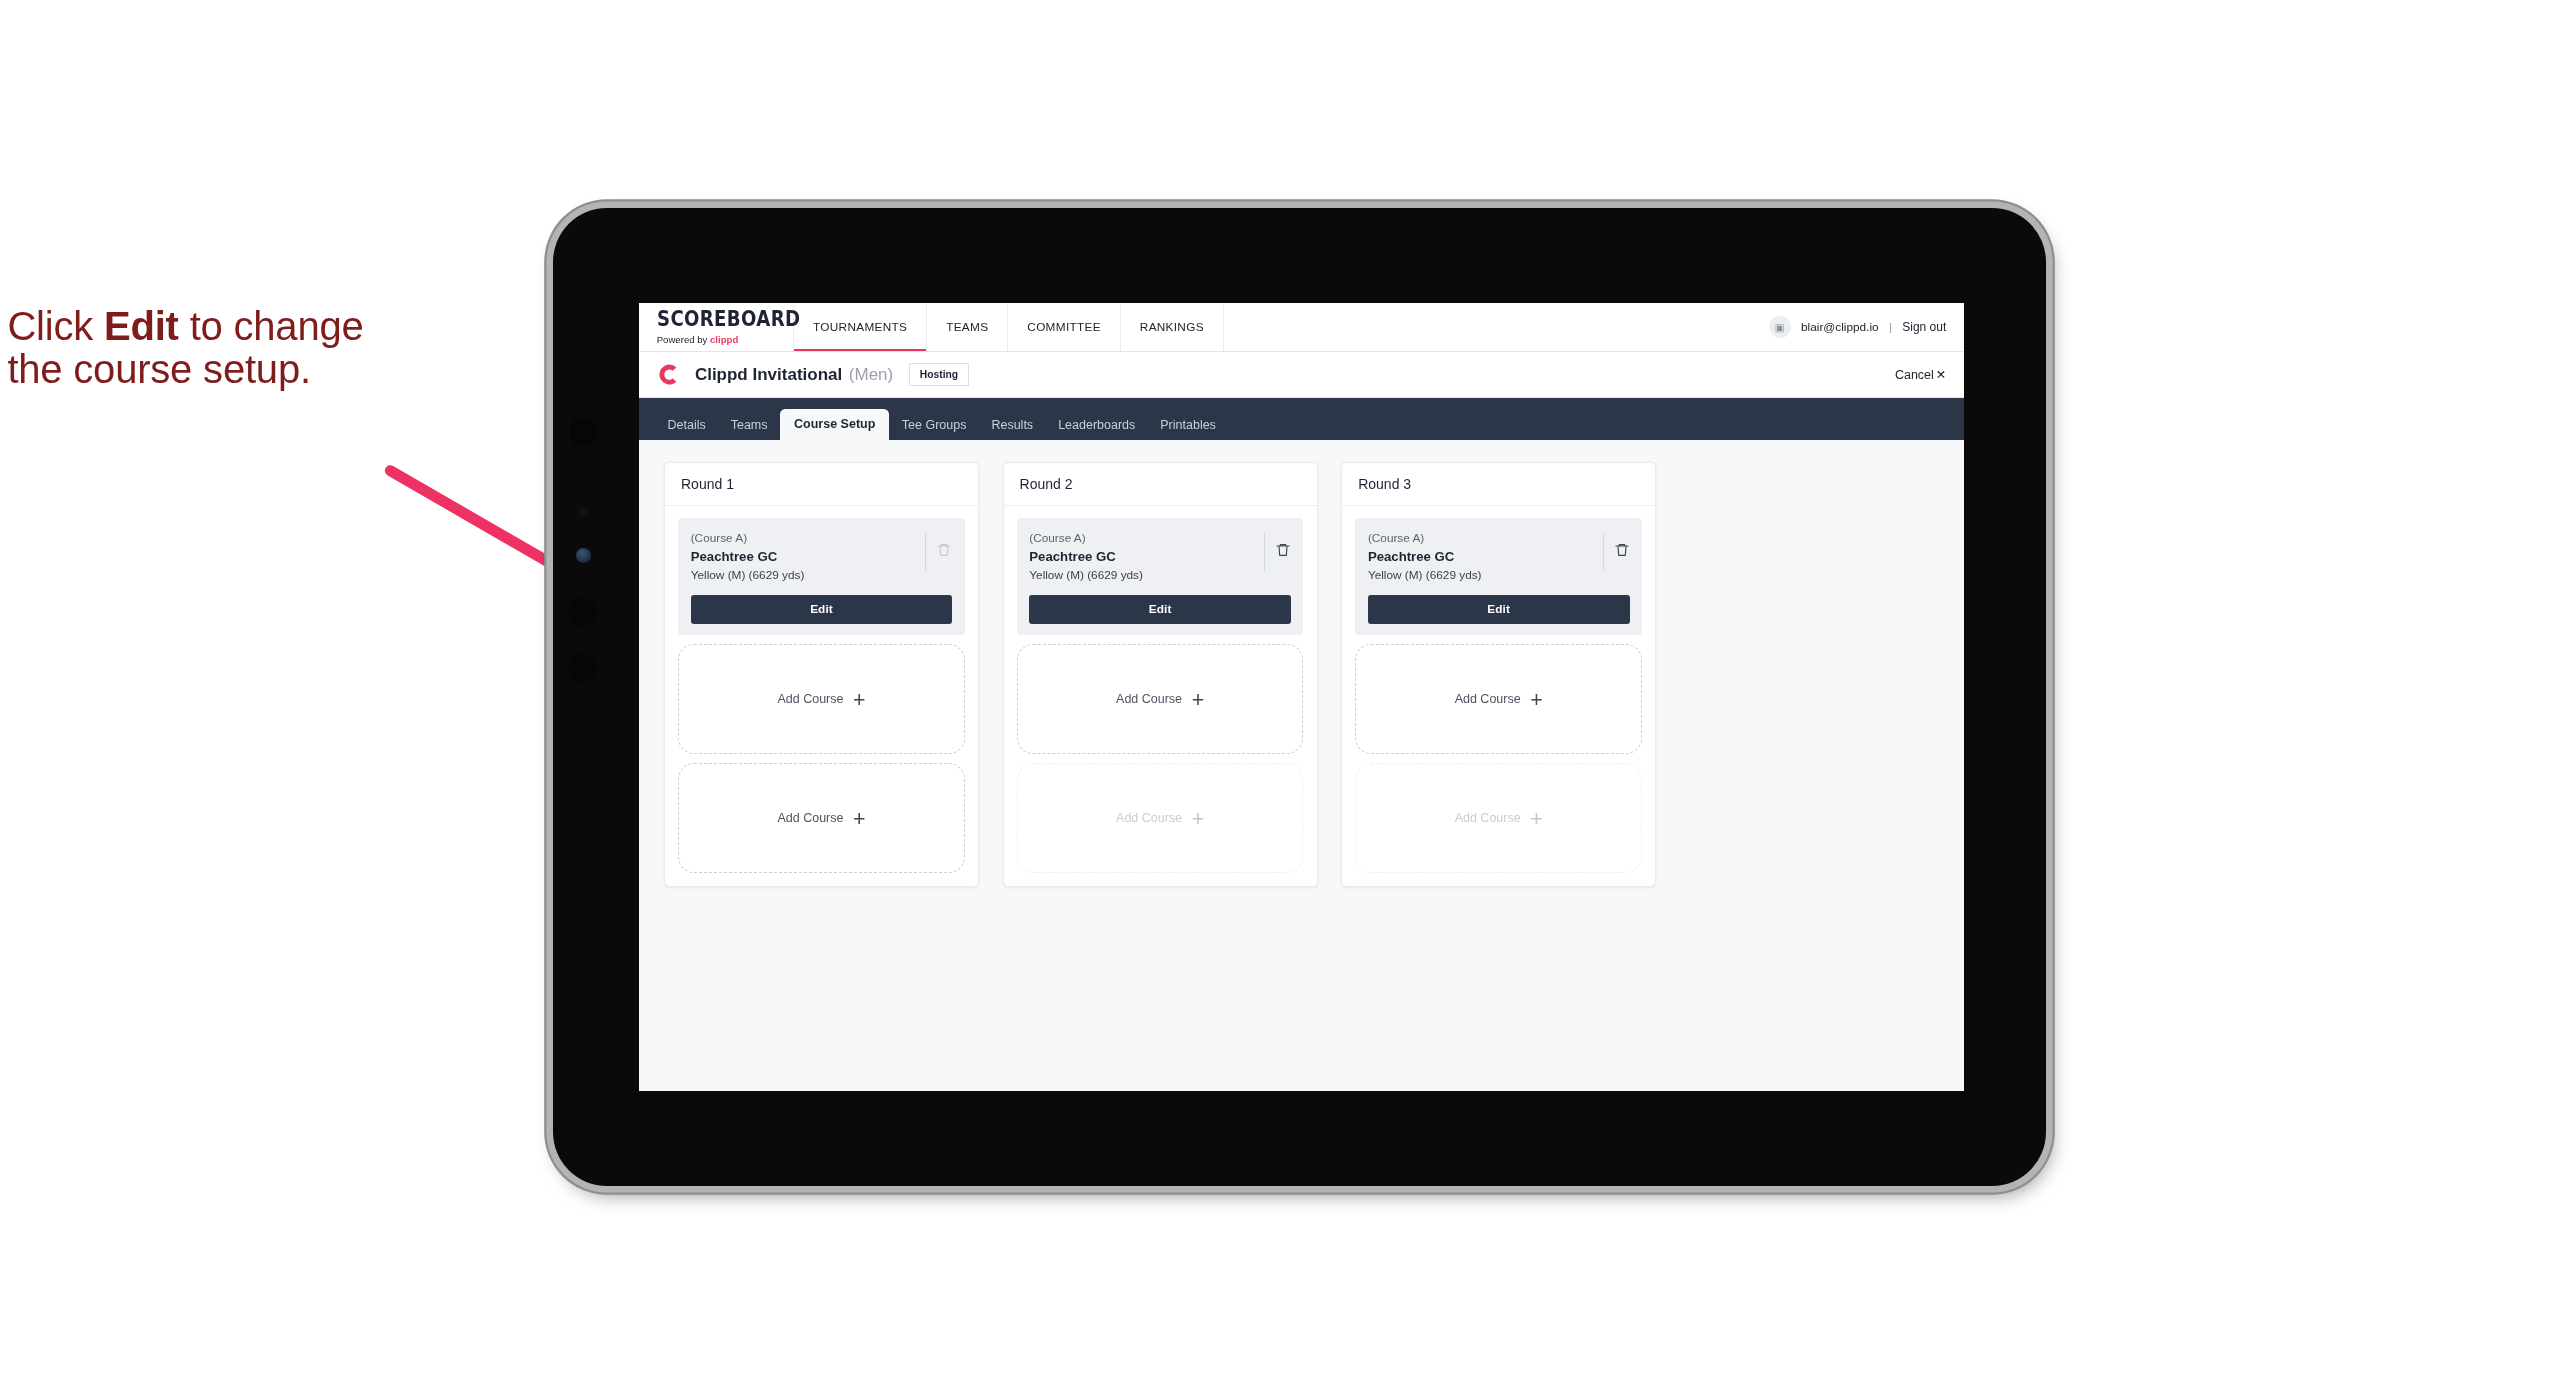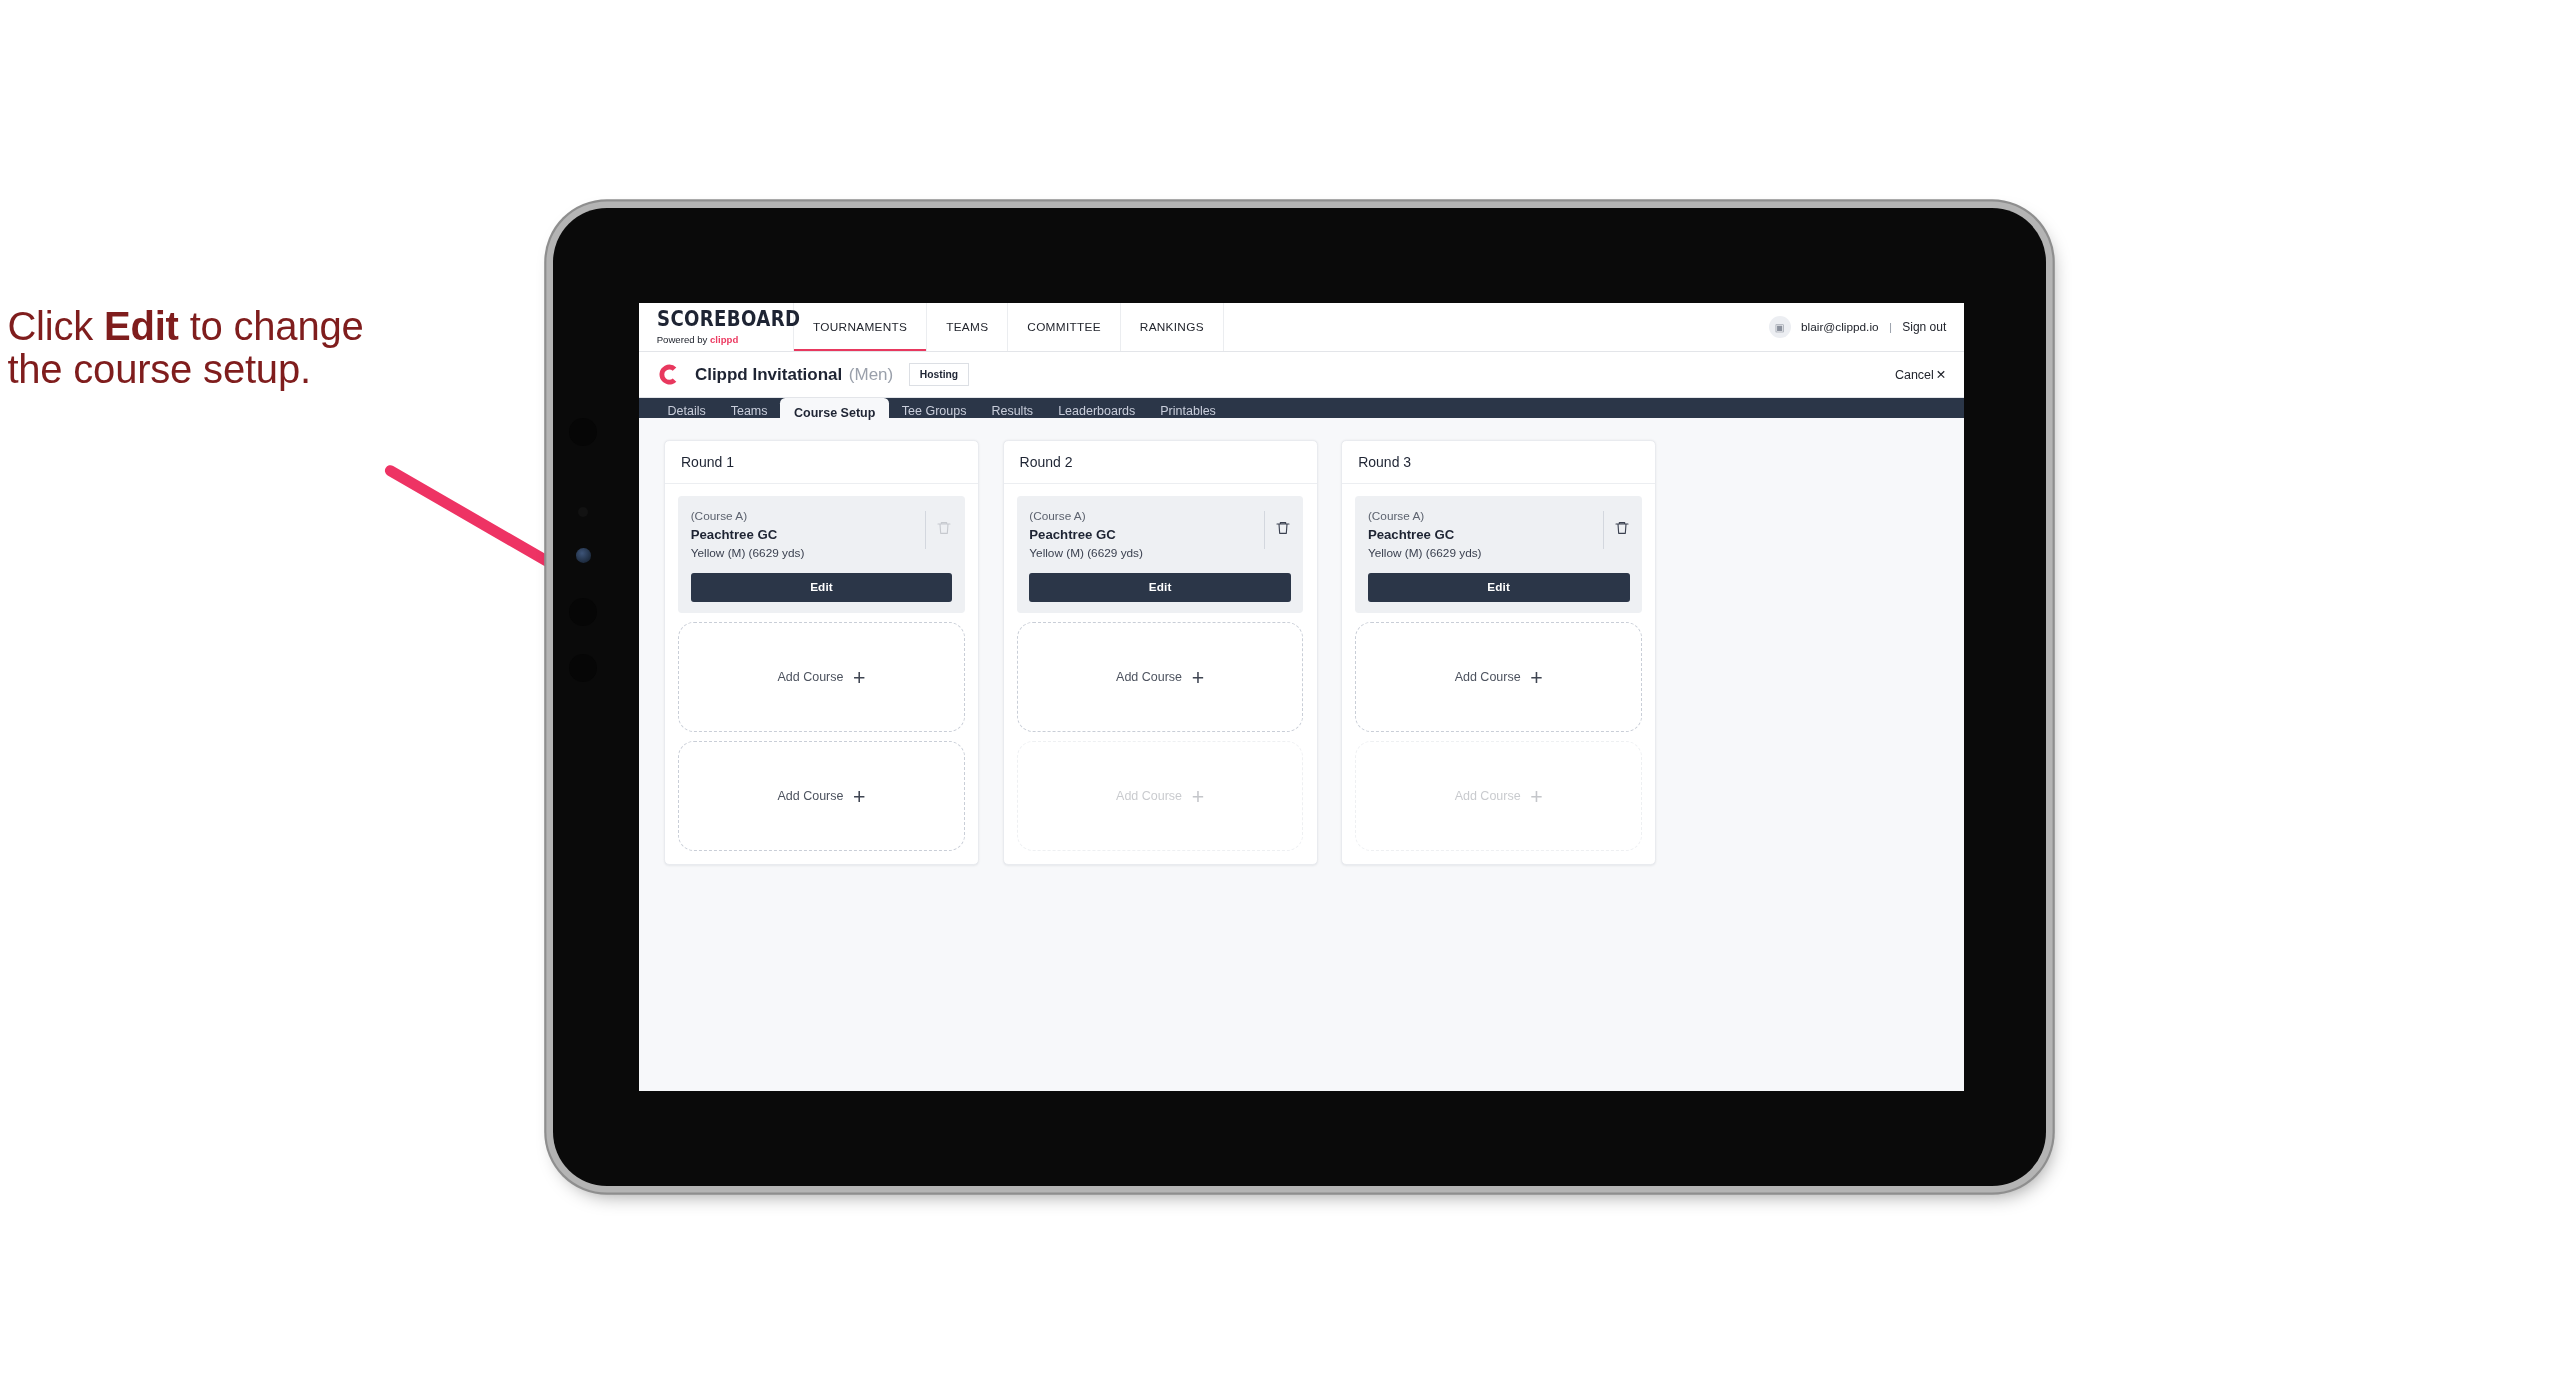--- a/index.html
+++ b/index.html
@@ -114,21 +114,21 @@
     border: 0.7px solid #dcdfe4; border-radius: 0; padding: 5.2px 9.6px;
     background: #fff;
   }
   .cancel {
     margin-left: auto; display: flex; align-items: center; gap: 2px;
     font-size: 12.5px; color: #22252d; cursor: pointer;
   }
 
   
   .tabbar {
-    height: 20px; background: #2b3648; display: flex; align-items: flex-start;
+    height: 42px; background: #2b3648; display: flex; align-items: flex-end;
     padding: 0 16px;
   }
   .tab {
     font-size: 12.5px; color: #c9cedb; padding: 7.4px 12.5px 8.8px;
     cursor: pointer; line-height: 1;
   }
   .tab.active {
     background: #f7f8fa; color: #1e2433; font-weight: 700;
     border-radius: 5.2px 5.2px 0 0; padding: 8.8px 14px 9.6px;
   }

